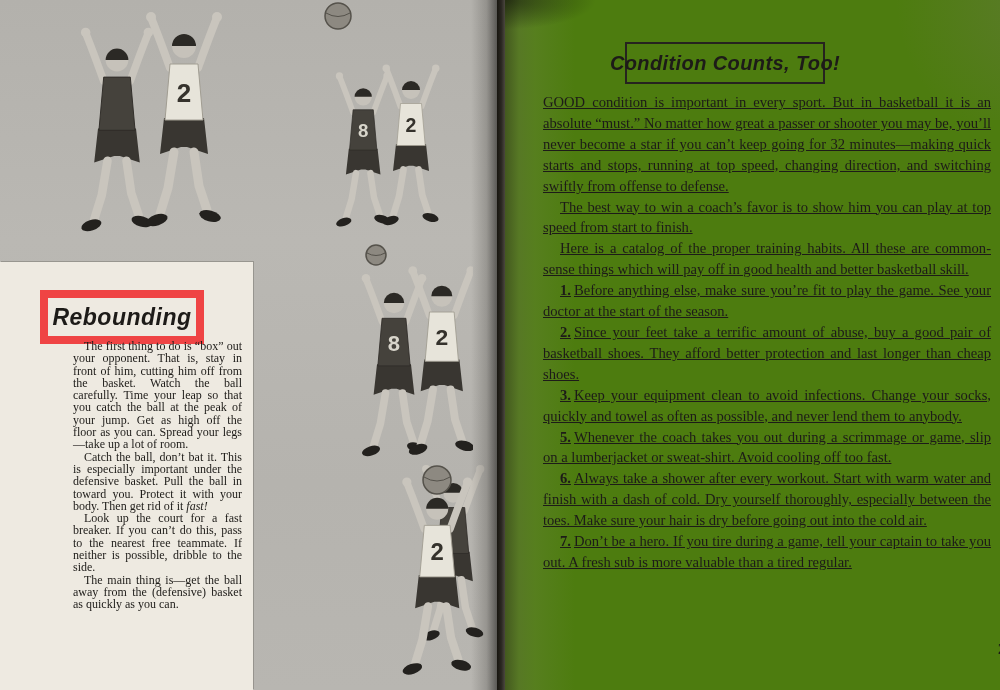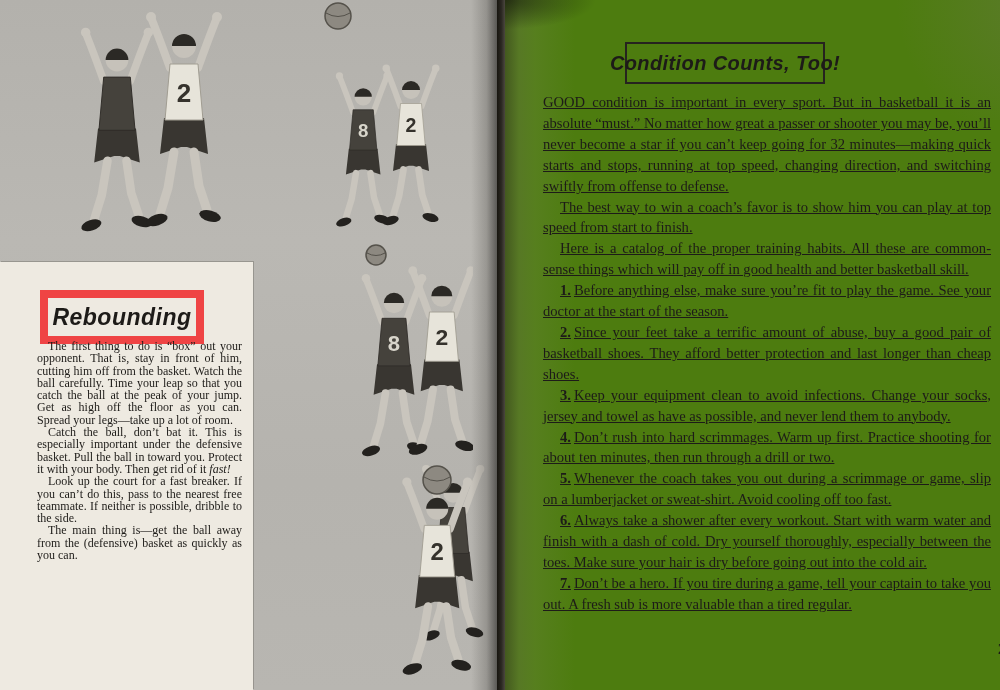--- a/index.html
+++ b/index.html
@@ -15,21 +15,21 @@
 
   .panel{position:absolute;left:0;top:262px;width:253px;height:428px;
          background:#eeeae1;box-shadow:1px -1px 0 rgba(90,86,78,0.35);}
   .title-box-left{position:absolute;left:40px;top:28px;width:148px;height:38px;
          border:8px solid #ef4444;display:flex;align-items:center;justify-content:center;}
   .title-box-left span{font-family:"Liberation Sans",sans-serif;font-style:italic;font-weight:700;
          font-size:23px;letter-spacing:0.5px;}
   .panel-text{position:absolute;left:37px;top:78px;width:205px;
          font-size:12px;line-height:12.3px;text-align:justify;}
   .panel-text p{margin:0;}
-  .panel-text p.ind{text-indent:11px;}
+  .panel-text p.ind{text-indent:11px;margin-left:36px;}
   .panel-text em{font-style:italic;}
 
   
   .spine{position:absolute;left:497px;top:0;width:8px;height:690px;
          background:linear-gradient(90deg,#17150f 0%,#2b2822 55%,#4b473f 100%);}
 
   
   .page-right{position:absolute;left:505px;top:0;width:541px;height:690px;
          background:#4d7c0f;}
   .page-right .shade-left{position:absolute;left:0;top:0;width:70px;height:100%;
@@ -171,22 +171,21 @@
       <span>Condition Counts, Too!</span>
     </div>
 
     <div class="body-right">
       <p><span>GOOD condition is important in every sport. But in basketball it is an absolute “must.” No matter how great a passer or shooter you may be, you’ll never become a star if you can’t keep going for 32 minutes—making quick starts and stops, running at top speed, changing direction, and switching swiftly from offense to defense.</span></p>
       <p class="ind"><span>The best way to win a coach’s favor is to show him you can play at top speed from start to finish.</span></p>
       <p class="ind"><span>Here is a catalog of the proper training habits. All these are common-sense things which will pay off in good health and better basketball skill.</span></p>
 
       <p class="ind"><span class="num">1.</span><span>Before anything else, make sure you’re fit to play the game. See your doctor at the start of the season.</span></p>
       <p class="ind"><span class="num">2.</span><span>Since your feet take a terrific amount of abuse, buy a good pair of basketball shoes. They afford better protection and last longer than cheap shoes.</span></p>
-      <p class="ind"><span class="num">3.</span><span>Keep your equipment clean to avoid infections. Change your socks, jersey and towel as have as possible, and never lend them to anybody.</span></p>
-      <p class="ind"><span class="num">4.</span><span>Don’t rush into hard scrimmages. Warm up first. Practice shooting for about ten minutes, then run through a drill or two.</span></p>
+      <p class="ind"><span class="num">3.</span><span>Keep your equipment clean to avoid infections. Change your socks, quickly and towel as often as possible, and never lend them to anybody.</span></p>
       <p class="ind"><span class="num">5.</span><span>Whenever the coach takes you out during a scrimmage or game, slip on a lumberjacket or sweat-shirt. Avoid cooling off too fast.</span></p>
       <p class="ind"><span class="num">6.</span><span>Always take a shower after every workout. Start with warm water and finish with a dash of cold. Dry yourself thoroughly, especially between the toes. Make sure your hair is dry before going out into the cold air.</span></p>
       <p class="ind"><span class="num">7.</span><span>Don’t be a hero. If you tire during a game, tell your captain to take you out. A fresh sub is more valuable than a tired regular.</span></p>
     </div>
 
     <div class="pageno">29</div>
   </div>
 
 </div>
 

